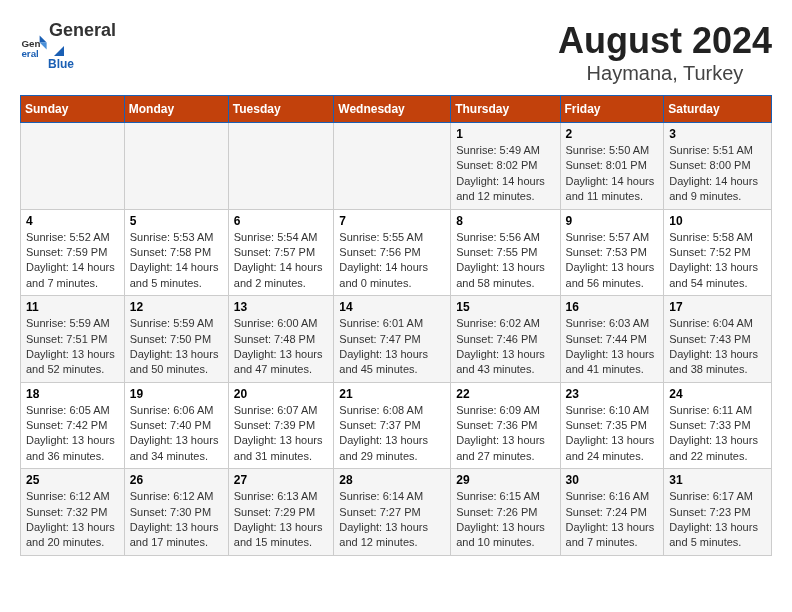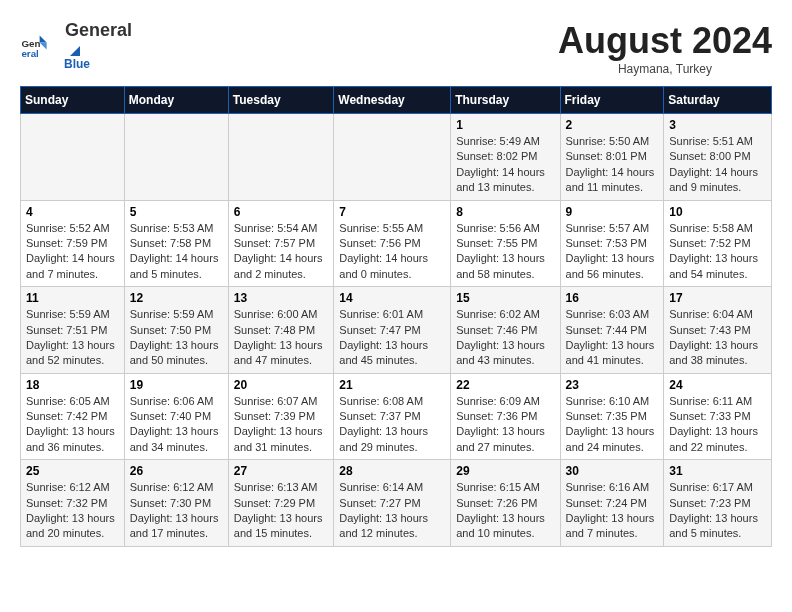--- a/index.html
+++ b/index.html
@@ -12,45 +12,45 @@
     }
     .header {
       display: flex;
       justify-content: space-between;
       align-items: flex-start;
       margin-bottom: 10px;
     }
     .logo {
       display: flex;
       align-items: center;
-      gap: 16px;
+      gap: 0;
     }
     .logo-icon {
       width: 28px;
       height: 28px;
     }
     .title-area {
       text-align: center;
     }
     .main-title {
       font-size: 36px;
       font-weight: bold;
       color: #222;
     }
     .subtitle {
-      font-size: 12px;
+      font-size: 20px;
       color: #444;
     }
     table {
       width: 100%;
       border-collapse: collapse;
       font-size: 11px;
     }
     thead tr {
-      background-color: #0f172a;
+      background-color: #c2410c;
       color: #fff;
     }
     thead th {
       padding: 6px 4px;
       text-align: left;
       font-weight: bold;
       font-size: 12px;
       border: 1px solid #1a5fb4;
     }
     tbody tr {
@@ -118,21 +118,21 @@
       </tr>
   </thead>
   <tbody id="calendar-body">
   <tr>
         <td style="height: 80px;"></td>
         <td style="height: 80px;"></td>
         <td style="height: 80px;"></td>
         <td style="height: 80px;"></td>
         <td>
           <span class="day-num">1</span>
-          <div class="day-info">Sunrise: 5:49 AM<br>Sunset: 8:02 PM<br><span style="font-weight: normal;">Daylight: 14 hours and 13 minutes.</span></div>
+          <div class="day-info">Sunrise: 5:49 AM<br>Sunset: 8:02 PM<br><span style="font-weight: normal;">Daylight: 14 hours and 12 minutes.</span></div>
         </td>
         <td>
           <span class="day-num">2</span>
           <div class="day-info">Sunrise: 5:50 AM<br>Sunset: 8:01 PM<br><span style="font-weight: normal;">Daylight: 14 hours and 11 minutes.</span></div>
         </td>
         <td>
           <span class="day-num">3</span>
           <div class="day-info">Sunrise: 5:51 AM<br>Sunset: 8:00 PM<br><span style="font-weight: normal;">Daylight: 14 hours and 9 minutes.</span></div>
         </td>
       </tr>

